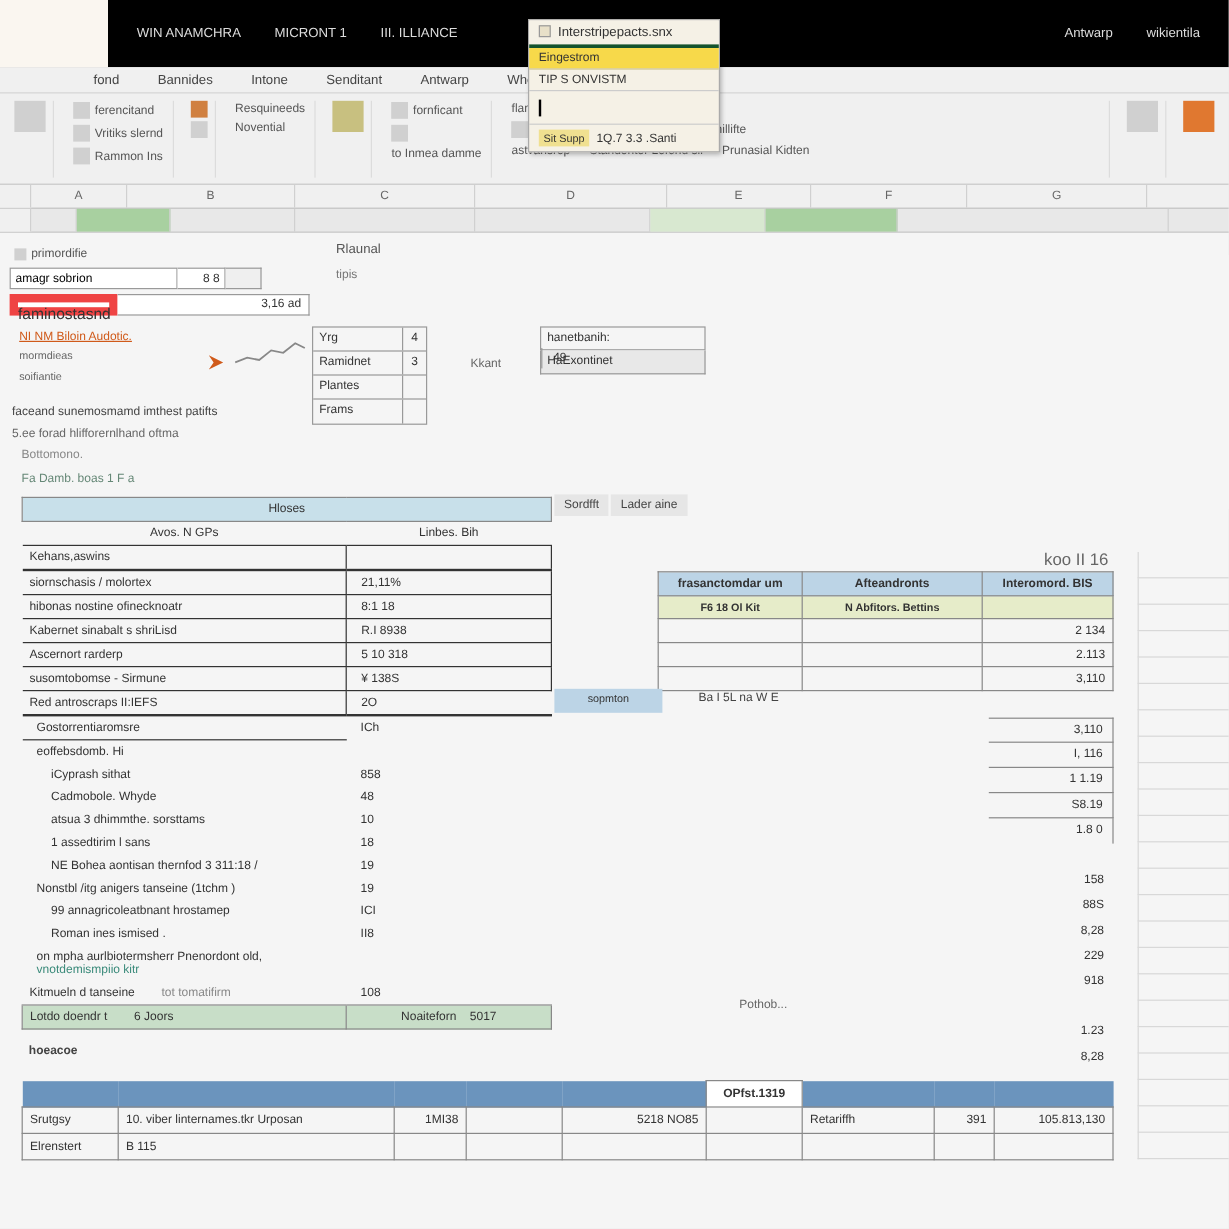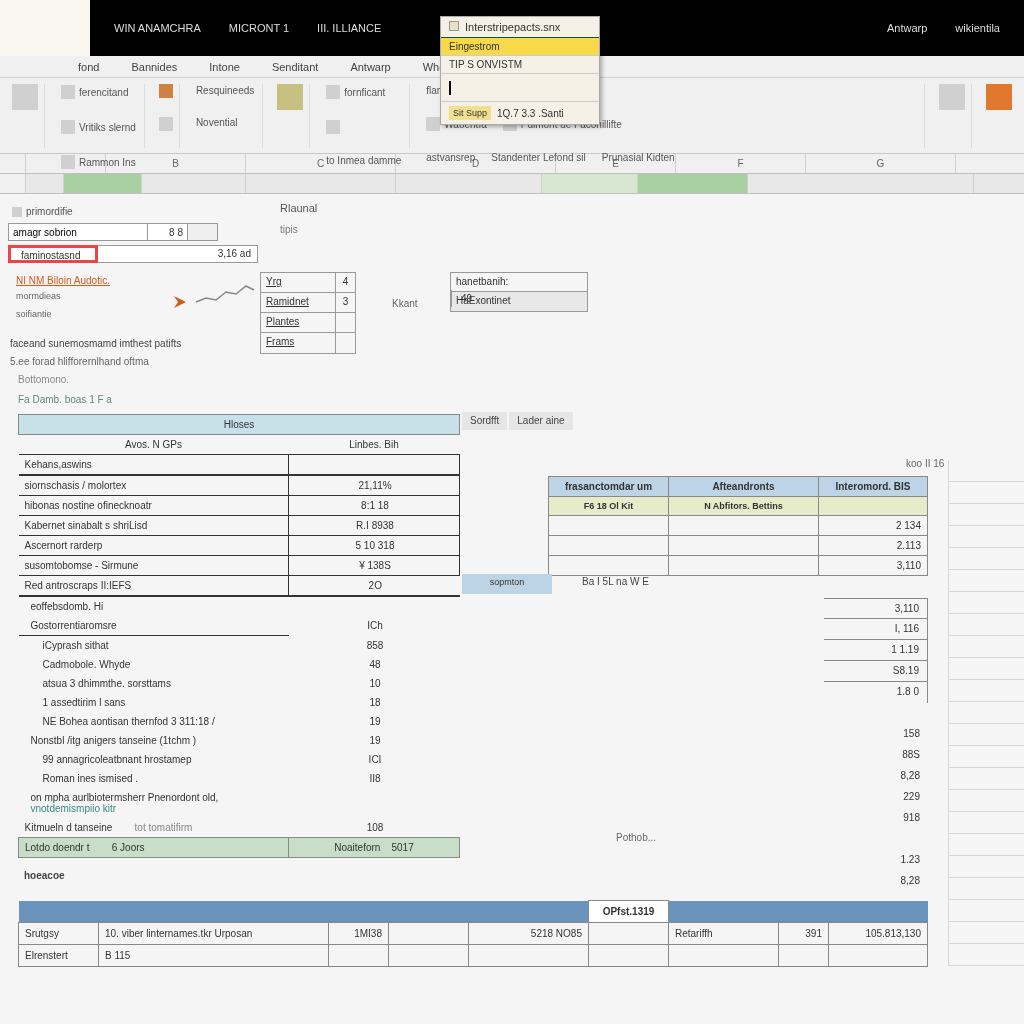--- a/index.html
+++ b/index.html
@@ -5,38 +5,38 @@
 * { box-sizing: border-box; margin: 0; padding: 0; font-family: "Segoe UI", Arial, sans-serif; }
 body { background: #e8e8e8; width: 1024px; height: 1024px; overflow: hidden; font-size: 11px; color: #333; }
 
 
 .titlebar { height: 56px; background: #000; color: #fff; display: flex; align-items: stretch; }
 .titlebar-left { width: 90px; background: #faf6f0; }
 .titlebar-tabs { display: flex; align-items: center; gap: 20px; padding-left: 20px; flex: 1; }
 .titlebar-tab { font-size: 11px; color: #ddd; padding: 6px 4px; }
 .titlebar-right { display: flex; align-items: center; gap: 20px; padding-right: 20px; }
 .file-popup { position: absolute; top: 16px; left: 440px; width: 160px; background: #f5f1e6; border: 1px solid #aaa; z-index: 50; box-shadow: 2px 2px 4px rgba(0,0,0,0.3); }
-.file-popup-header { background: #f5f1e6; padding: 4px 8px; border-bottom: 1px solid #14532d; display: flex; gap: 6px; }
+.file-popup-header { background: #f5f1e6; padding: 4px 8px; border-bottom: 3px solid #14532d; display: flex; gap: 6px; }
 .file-popup-header .box { width: 10px; height: 10px; background: #e8e0c8; border: 1px solid #999; }
 .file-popup-name { font-size: 11px; color: #333; }
 .file-popup-sub1 { background: #f7d94a; padding: 3px 8px; font-size: 10px; border-bottom: 1px solid #ccc; }
 .file-popup-sub2 { padding: 3px 8px; font-size: 10px; border-bottom: 1px solid #ccc; }
 .file-popup-body { padding: 6px 8px; height: 28px; border-bottom: 1px solid #ccc; display:flex; align-items:center;}
 .file-popup-body .cursor { width:2px; height:14px; background:#000;}
 .file-popup-footer { padding: 4px 8px; font-size: 10px; display: flex; gap: 6px; align-items:center;}
 .file-popup-footer .tag { background: #f0e090; padding: 2px 4px; font-size: 9px; }
 .file-popup-footer .val { font-size: 10px; }
 
 
 .menubar { height: 22px; background: #f0f0f0; display: flex; align-items: center; padding-left: 78px; gap: 32px; border-bottom: 1px solid #d0d0d0; }
 .menubar span { font-size: 11px; color: #444; }
 
 
 .ribbon { height: 76px; background: #f0f0f0; border-bottom: 1px solid #c8c8c8; display: flex; align-items: flex-start; padding: 6px 6px; gap: 8px; position: relative; }
-.ribbon-group { display: flex; flex-direction: column; gap: 19px; padding: 0 6px; border-right: 1px solid #dcdcdc; height: 64px; }
+.ribbon-group { display: flex; flex-direction: column; gap: 3px; padding: 0 6px; border-right: 1px solid #dcdcdc; height: 64px; }
 .ribbon-group:last-child { border-right: none; }
 .ribbon-btn { font-size: 10px; color: #555; white-space: nowrap; display: flex; align-items: center; gap: 4px; padding: 1px 2px; }
 .ribbon-icon { width: 14px; height: 14px; background: #d0d0d0; display: inline-block; }
 .ribbon-icon.big { width: 26px; height: 26px; }
 .ribbon-icon.orange { background: #e07830; }
 
 
 .col-headers { height: 20px; background: #f0f0f0; display: flex; border-bottom: 1px solid #c0c0c0; }
 .col-headers .colh { border-right: 1px solid #d0d0d0; text-align: center; font-size: 10px; color: #666; line-height: 20px; }
 .row-header-col { width: 26px; background: #f0f0f0; border-right: 1px solid #d0d0d0; }
@@ -50,77 +50,77 @@
 
 .sheet { background: #f5f5f5; position: relative; }
 
 .left-panel { position: absolute; left: 8px; top: 10px; width: 250px; }
 .lp-title { font-size: 10px; color: #555; padding: 2px 4px; display:flex; align-items:center; gap:4px;}
 .lp-select { display: flex; margin-top: 4px; }
 .lp-select input[type=text] { width: 140px; height: 18px; font-size: 10px; border: 1px solid #999; padding: 0 4px; background: #fff; }
 .lp-select .num { width: 40px; height: 18px; border: 1px solid #999; border-left: none; text-align: right; font-size: 10px; line-height: 18px; padding-right: 4px; background: #fff; }
 .lp-select .drop { width: 30px; height: 18px; border: 1px solid #999; border-left: none; background: #efefef; }
 .lp-row2 { display: flex; margin-top: 4px; }
-.lp-row2 .lab { width: 90px; font-size: 10px; border: 3px solid #ef4444; padding: 2px 10px; height: 18px; background:#fff;}
+.lp-row2 .lab { width: 90px; font-size: 13px; border: 7px solid #ef4444; padding: 2px 0; height: 18px; background:#fff;}
 .lp-row2 .val { flex: 1; font-size: 10px; text-align: right; border: 1px solid #999; border-left: none; padding: 2px 6px; height:18px; background:#fff;}
 .lp-orange { font-size: 10px; color: #d05a1a; text-decoration: underline; padding: 4px 8px; margin-top: 8px; }
 .lp-note { font-size: 9px; color: #666; padding: 1px 8px; }
 .lp-arrow { position: absolute; left: 164px; top: 90px; color: #d05a1a; font-size: 16px; }
 .lp-chart { position: absolute; left: 186px; top: 76px; width: 62px; height: 28px; }
 
 .lp-text1 { font-size: 10px; color: #444; position: absolute; left: 10px; top: 144px; }
 .lp-text2 { font-size: 10px; color: #666; position: absolute; left: 10px; top: 162px; }
 .lp-text3 { font-size: 10px; color: #888; position: absolute; left: 18px; top: 180px; }
 .lp-text4 { font-size: 10px; color: #668877; position: absolute; left: 18px; top: 200px; }
 
 .mid-block { position: absolute; left: 260px; top: 78px; width: 96px; border: 1px solid #999; }
 .mid-block .mrow { display: flex; border-bottom: 1px solid #999; height: 20px; }
 .mid-block .mrow:last-child { border-bottom: none; }
-.mid-block .mlab { flex: 1; font-size: 10px; padding: 3px 5px; text-decoration: underline; }
+.mid-block .mlab { flex: 1; font-size: 10px; padding: 3px 5px; }
 .mid-block .mval { width: 20px; text-align: center; font-size: 10px; padding: 3px 0; border-left: 1px solid #999; }
 .mid-label { position: absolute; left: 280px; top: 8px; font-size: 11px; color: #555; }
 .mid-sub { position: absolute; left: 280px; top: 30px; font-size: 10px; color: #777; }
 .mid-note { position: absolute; left: 392px; top: 104px; font-size: 10px; color: #666; }
 
 .right-block { position: absolute; left: 450px; top: 78px; width: 138px; }
 .right-block .rrow { display: flex; height: 20px; border: 1px solid #999; border-top: none; }
 .right-block .rrow:first-child { border-top: 1px solid #999; flex-direction: column; }
 .right-block .rlab { flex: 1; font-size: 10px; padding: 3px 5px; }
 .right-block .rval { width: 30px; text-align: center; font-size: 10px; padding: 3px 0; border-left: 1px solid #999; }
 .right-block .shaded { background: #e8e8e8; }
 
 
 .main-table { position: absolute; left: 18px; top: 220px; width: 442px; border-collapse: collapse; }
 .main-table th, .main-table td { font-size: 10px; padding: 4px 6px; }
 .mt-header { background: #c8e0ea; text-align: center; height: 18px; border: 1px solid #888;}
 .mt-subhdr { height: 18px; }
 .mt-subhdr td { border-bottom: 1px solid #333; text-align: center; }
 .mt-row td { border-bottom: 1px solid #333; }
 .mt-row td:first-child { border-right: 1px solid #333; }
-.mt-row .val { text-align: center; padding-right: 10px; border-right: 1px solid #333; padding-left: 12px; }
+.mt-row .val { text-align: left; padding-right: 10px; border-right: 1px solid #333; padding-left: 12px; }
 .mt-bold td { border-bottom: 2px solid #333; border-top: 1px solid #333;}
 .mt-indent1 { padding-left: 12px !important; }
 .mt-indent2 { padding-left: 24px !important; }
 .mt-link { color: #3a8a7a; }
 
 
 .tab-markers { position: absolute; left: 462px; top: 218px; display: flex; gap: 2px; }
 .tab-markers .tm { background: #e6e6e6; padding: 3px 8px; font-size: 10px; color: #444; height:18px;}
 
 
 .right-table { position: absolute; left: 548px; top: 282px; width: 380px; border-collapse: collapse; }
 .right-table th { background: #bcd4e6; font-size: 10px; padding: 4px 6px; border: 1px solid #888; text-align: center; height:18px;}
 .right-table .sub th { background: #e6ecc9; font-size: 9px; height:16px;}
 .right-table td { border: 1px solid #888; font-size: 10px; padding: 4px 6px; text-align: right; height:20px;}
 .right-bluerow { position: absolute; left: 462px; top: 380px; width: 90px; height: 20px; background: #bcd4e6; font-size:9px; padding:3px 4px; text-align:center;}
 .right-label { position: absolute; left: 582px; top: 382px; font-size: 10px; color: #444; }
 .rt-side-col { position: absolute; left: 824px; top: 404px; width: 104px; }
 .rt-side-col .rv { height: 21px; text-align: right; font-size: 10px; padding: 4px 8px; border-bottom: 1px solid #888; border-right:1px solid #888;}
 .rt-side-col .rv.b { border-top:1px solid #888; }
-.rt-note1 { position: absolute; left: 870px; top: 264px; font-size: 10px; color: #666; margin-left: 36px; }
+.rt-note1 { position: absolute; left: 870px; top: 264px; font-size: 14px; color: #666; }
 .right-mid-label { position: absolute; left: 616px; top: 638px; font-size: 10px; color: #666; }
 
 
 .mt-footer { height: 20px; background: #c8dec8; }
 .mt-footer td { border: 1px solid #888; }
 .more-label { position: absolute; left: 24px; top: 676px; font-size: 10px; font-weight: bold; color: #444; }
 
 
 .bot-table { position: absolute; left: 18px; top: 706px; width: 910px; border-collapse: collapse; }
 .bot-table th { background: #6b94bd; color: #fff; font-size: 10px; padding: 5px 6px; text-align: left; height:22px;}
@@ -369,26 +369,26 @@
         </tr>
     <tr class="mt-row">
           <td>susomtobomse - Sirmune</td>
           <td class="val">¥ 138S</td>
         </tr>
     <tr class="mt-row mt-bold">
           <td>Red antroscraps II:IEFS</td>
           <td class="val" style="border-right:none">2O</td>
         </tr>
     <tr class="mt-row">
+          <td class="mt-indent1" style="border-right:none">Gostorrentiaromsre</td>
+          <td class="val" style="border-right:none;border-bottom:none">ICh</td>
+        </tr>
+    <tr class="mt-row">
           <td class="mt-indent1" style="border-right:none;border-bottom:none">eoffebsdomb. Hi</td>
           <td class="val" style="border-right:none;border-bottom:none"></td>
-        </tr>
-    <tr class="mt-row">
-          <td class="mt-indent1" style="border-right:none">Gostorrentiaromsre</td>
-          <td class="val" style="border-right:none;border-bottom:none">ICh</td>
         </tr>
     <tr class="mt-row">
           <td class="mt-indent2" style="border-right:none;border-bottom:none">iCyprash sithat</td>
           <td class="val" style="border-right:none;border-bottom:none">858</td>
         </tr>
     <tr class="mt-row">
           <td class="mt-indent2" style="border-right:none;border-bottom:none">Cadmobole. Whyde</td>
           <td class="val" style="border-right:none;border-bottom:none">48</td>
         </tr>
     <tr class="mt-row">

